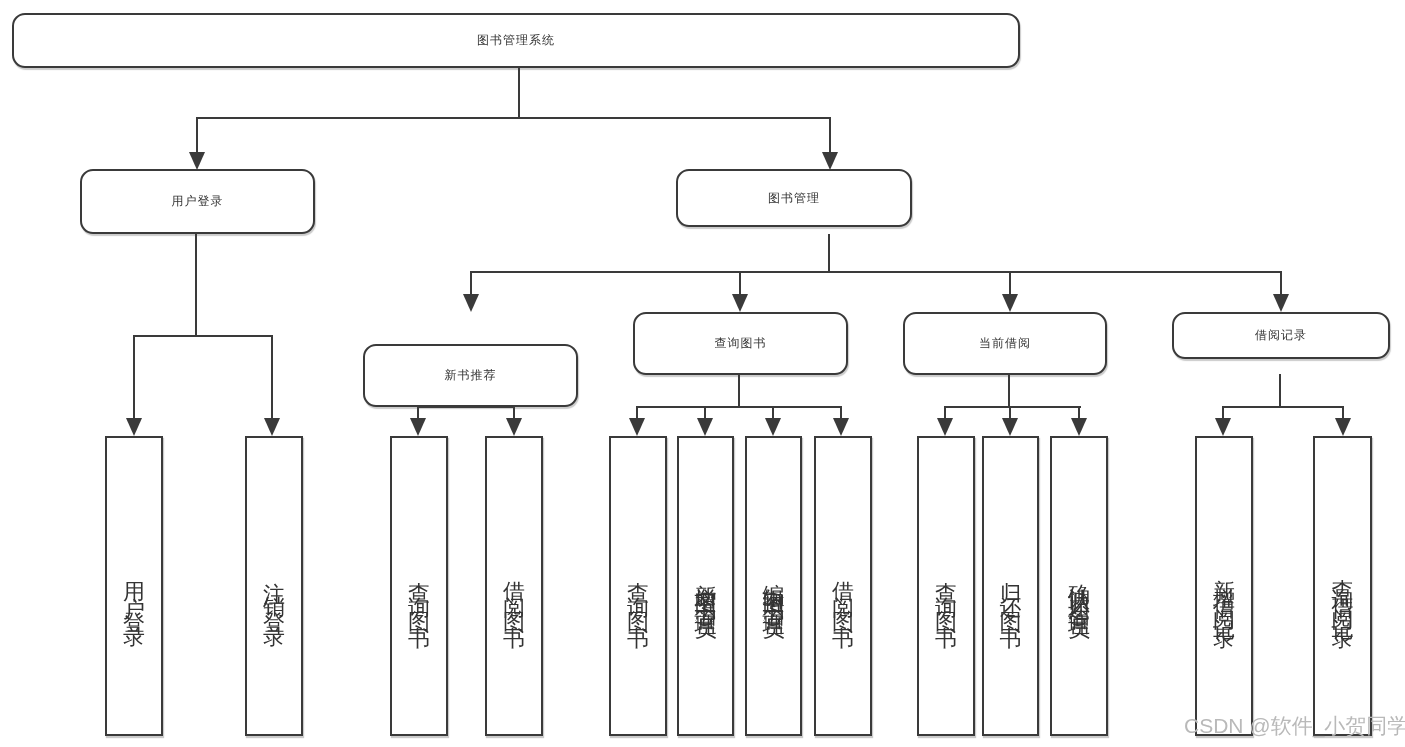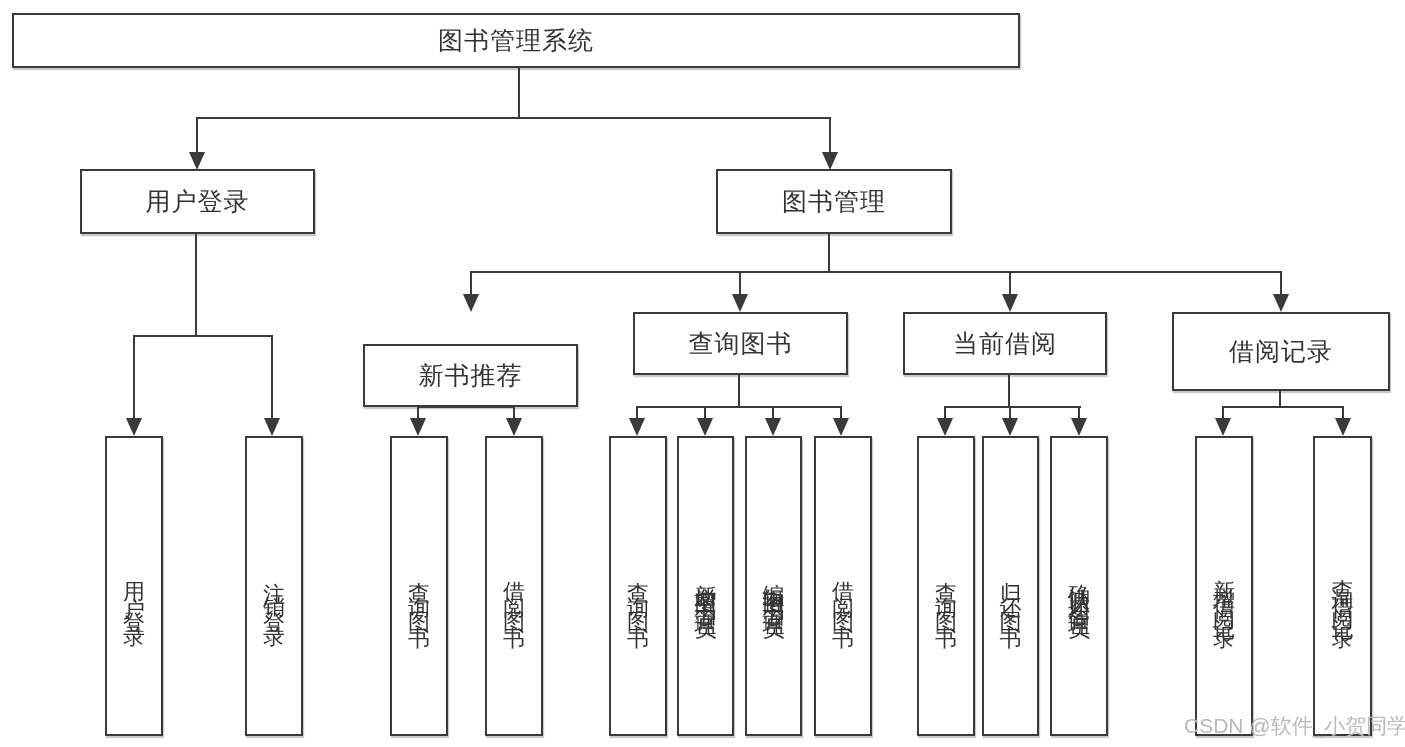--- a/index.html
+++ b/index.html
@@ -12,21 +12,21 @@
   body{font-family:"Liberation Sans","DejaVu Sans",sans-serif;color:var(--text);}
   .canvas{position:relative;width:1405px;height:747px;background:var(--box_bg);overflow:hidden;}
 
   
   .hbox,.vbox{
     position:absolute;box-sizing:border-box;background:#fff;
     border:2px solid var(--line);
     display:flex;align-items:center;justify-content:center;
     box-shadow:1px 2px 1px rgba(70,70,70,.28);
   }
-  .hbox{font-size:25px;letter-spacing:1px;white-space:nowrap;}
+  .hbox{font-size:12px;letter-spacing:1px;white-space:nowrap;border-radius:13px;}
   .vbox{width:58px;top:436px;height:300px;}
   .vtext{
     writing-mode:vertical-rl;text-orientation:mixed;
     font-size:22px;line-height:1.0;
   }
   .ls4{letter-spacing:15px;padding-top:15px;}
   .ls6{letter-spacing:10px;padding-top:10px;}
   .ls10{letter-spacing:5px;padding-top:5px;}
 
   
@@ -90,34 +90,34 @@
   <div class="arrow" style="left:1222px;top:406px;height:12px;"></div>
   <div class="arrow" style="left:1342px;top:406px;height:12px;"></div>
 
   <div class="hbox" style="left:12px;top:13px;width:1008px;height:55px;">
     <span>图书管理系统</span>
   </div>
 
   <div class="hbox" style="left:80px;top:169px;width:235px;height:65px;">
     <span>用户登录</span>
   </div>
-  <div class="hbox" style="left:716px;top:169px;width:236px;height:65px;">
+  <div class="hbox" style="left:676px;top:169px;width:236px;height:58px;">
     <span>图书管理</span>
   </div>
 
   <div class="hbox" style="left:363px;top:312px;width:215px;height:63px;margin-top:32px;">
     <span>新书推荐</span>
   </div>
   <div class="hbox" style="left:633px;top:312px;width:215px;height:63px;">
     <span>查询图书</span>
   </div>
   <div class="hbox" style="left:903px;top:312px;width:204px;height:63px;">
     <span>当前借阅</span>
   </div>
-  <div class="hbox" style="left:1172px;top:312px;width:218px;height:79px;">
+  <div class="hbox" style="left:1172px;top:312px;width:218px;height:47px;">
     <span>借阅记录</span>
   </div>
 
   <div class="vbox" style="left:105px;">
     <span class="vtext ls4">用户登录</span>
   </div>
   <div class="vbox" style="left:245px;">
     <span class="vtext ls4">注销登录</span>
   </div>
 

